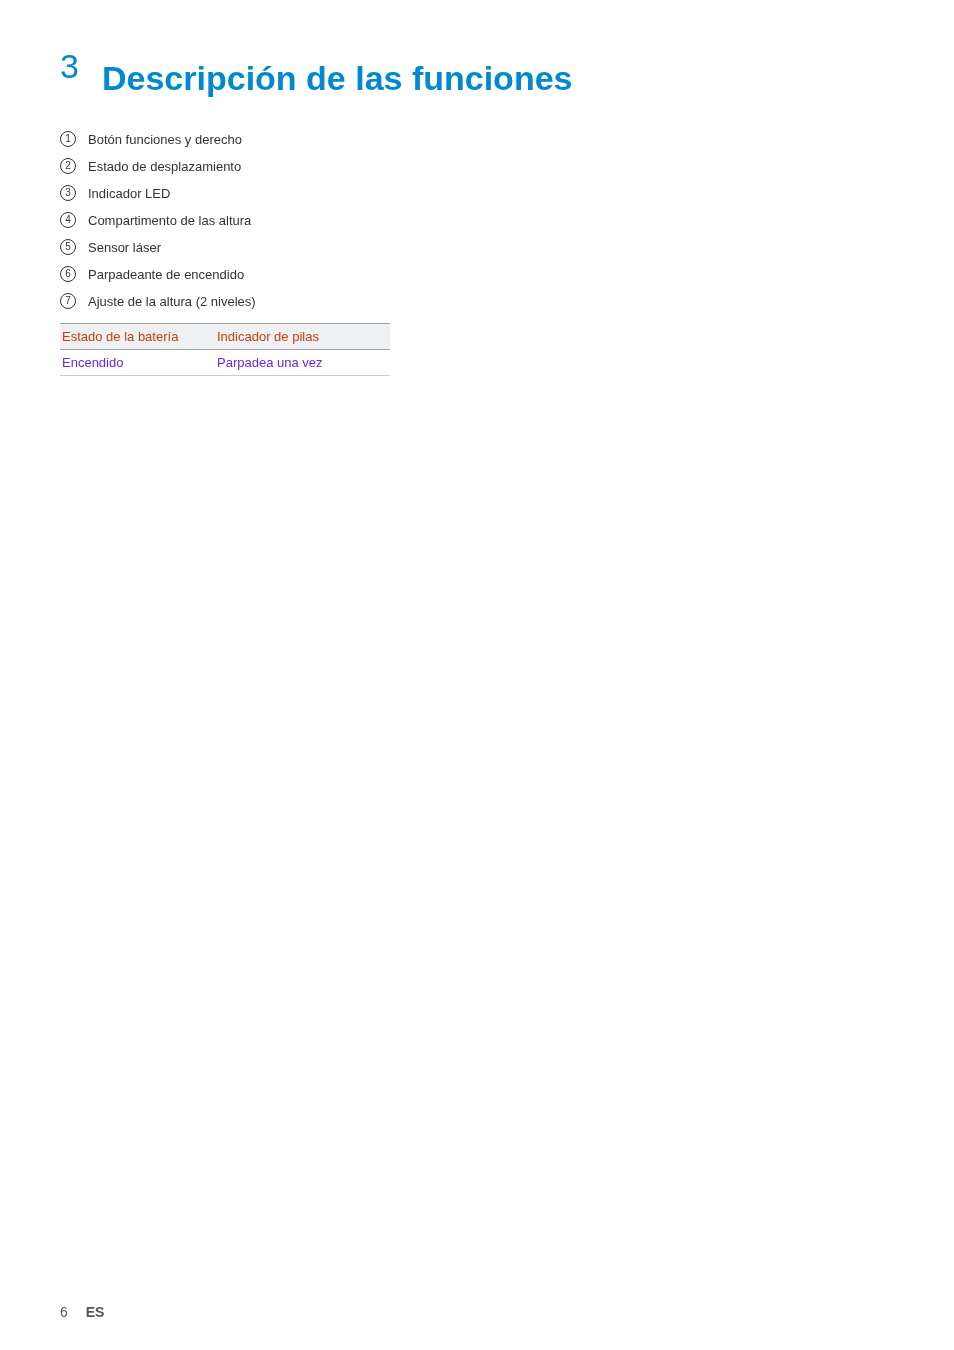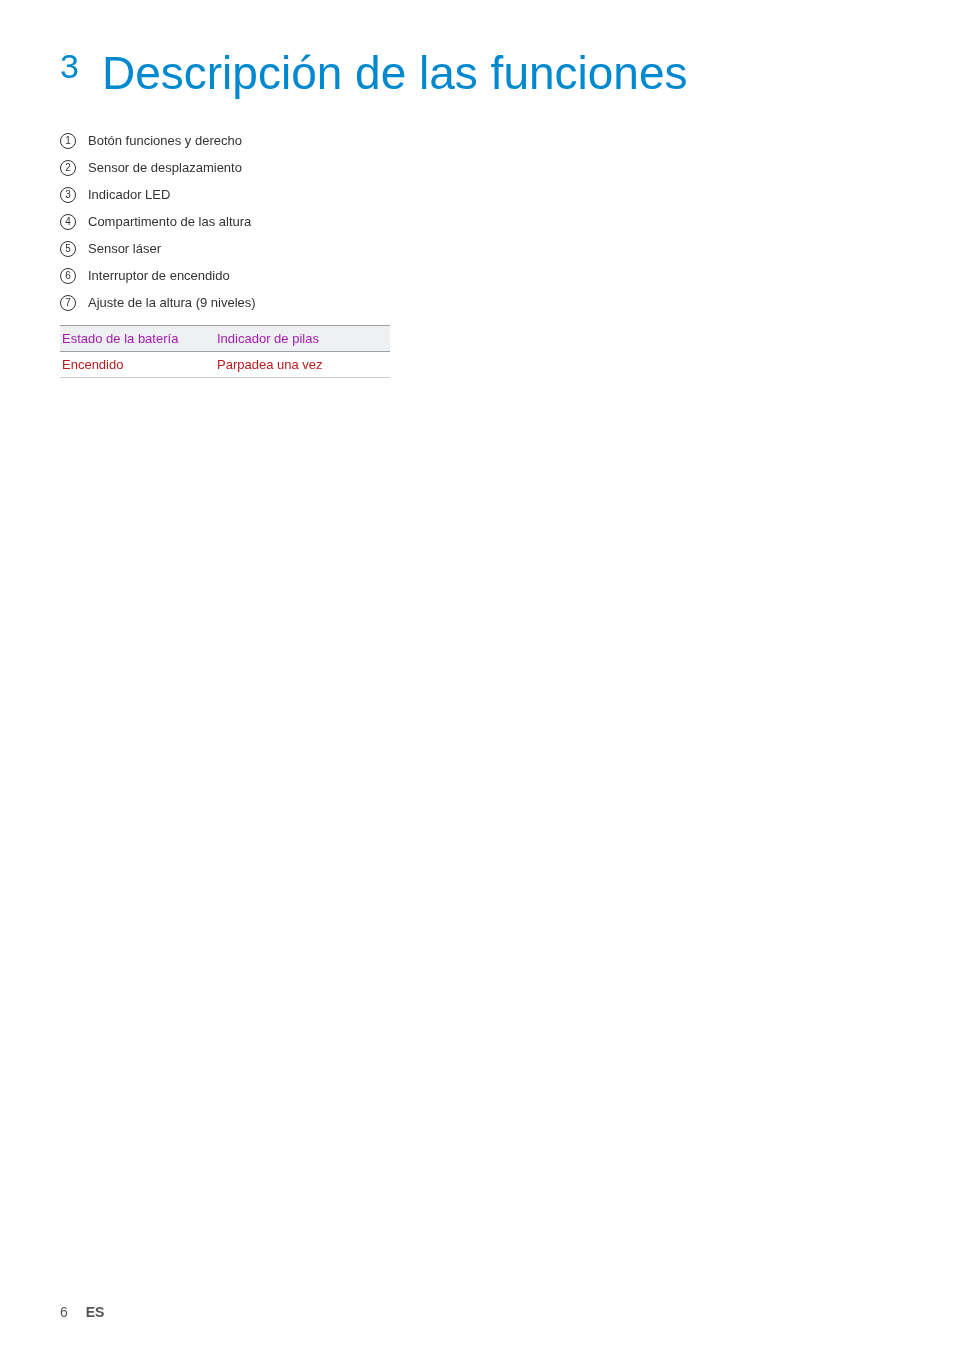--- a/index.html
+++ b/index.html
@@ -28,23 +28,24 @@
     .heading-number {
       color: #0089cf;
       font-size: 34px;
       font-weight: 400;
       line-height: 1.1;
       width: 42px;
       flex-shrink: 0;
     }
     .heading-text {
       color: #0089cf;
-      font-size: 46px;
-      font-weight: 400;
+      font-size: 34px;
+      font-weight: 700;
       line-height: 1.1;
+      margin-top: 12px;
     }
     .feature-list {
       list-style: none;
       margin-bottom: 14px;
     }
     .feature-item {
       display: flex;
       align-items: center;
       margin-bottom: 11px;
       font-size: 13px;
@@ -65,28 +66,28 @@
       line-height: 1;
     }
     .status-table {
       border-collapse: collapse;
       width: 330px;
       font-size: 13px;
     }
     .status-table th {
       text-align: left;
       font-weight: 400;
-      color: #a21caf;
+      color: #c2410c;
       background: #eef0f1;
       padding: 5px 8px 5px 2px;
       border-top: 1px solid #9aa1a7;
       border-bottom: 1px solid #9aa1a7;
     }
     .status-table td {
-      color: #b91c1c;
+      color: #6d28d9;
       padding: 5px 8px 5px 2px;
       border-bottom: 1px solid #c9cdd1;
     }
     .status-table th:first-child,
     .status-table td:first-child {
       width: 155px;
     }
     .footer {
       position: absolute;
       bottom: 30px;
@@ -111,41 +112,41 @@
     <div class="heading-text">Descripción de las funciones</div>
   </div>
 
   <ul class="feature-list">
     <li class="feature-item">
       <span class="circled-number">1</span>
       <span>Botón funciones y derecho</span>
     </li>
     <li class="feature-item">
       <span class="circled-number">2</span>
-      <span>Sensor de desplazamiento</span>
+      <span>Estado de desplazamiento</span>
     </li>
     <li class="feature-item">
       <span class="circled-number">3</span>
       <span>Indicador LED</span>
     </li>
     <li class="feature-item">
       <span class="circled-number">4</span>
       <span>Compartimento de las altura</span>
     </li>
     <li class="feature-item">
       <span class="circled-number">5</span>
       <span>Sensor láser</span>
     </li>
     <li class="feature-item">
       <span class="circled-number">6</span>
-      <span>Interruptor de encendido</span>
+      <span>Parpadeante de encendido</span>
     </li>
     <li class="feature-item">
       <span class="circled-number">7</span>
-      <span>Ajuste de la altura (9 niveles)</span>
+      <span>Ajuste de la altura (2 niveles)</span>
     </li>
   </ul>
 
   <table class="status-table">
     <thead>
       <tr>
         <th>Estado de la batería</th>
         <th>Indicador de pilas</th>
       </tr>
     </thead>

